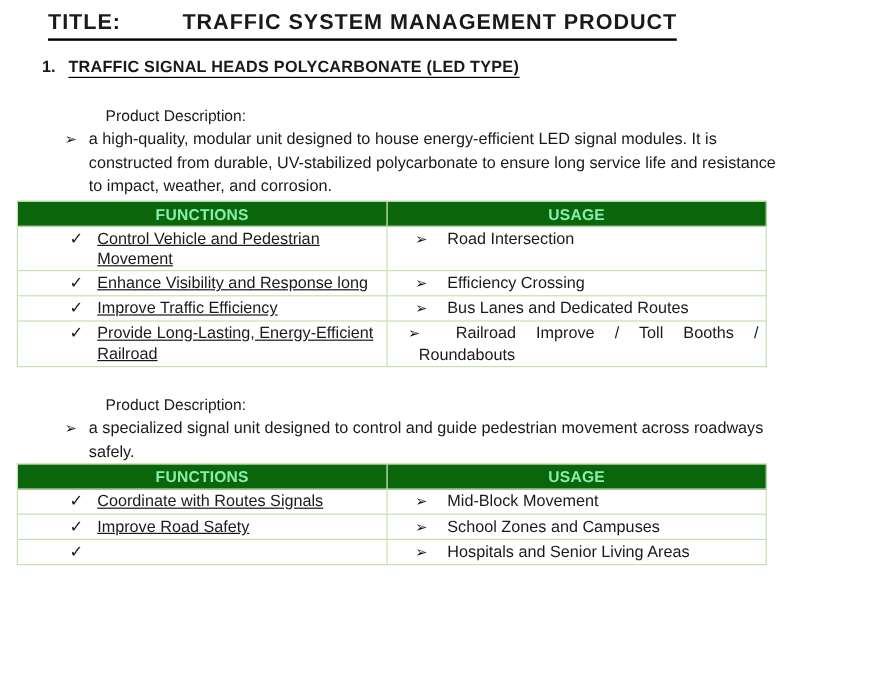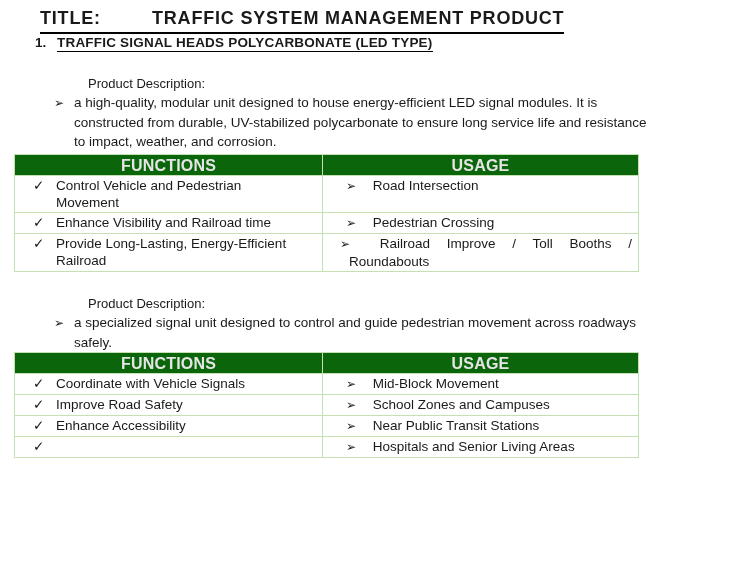--- a/index.html
+++ b/index.html
@@ -34,21 +34,21 @@
   .title-label { display: inline-block; width: 112px; }
 
   
   .section-heading {
     margin-left: 35px;
     font-size: 13.5px;
     font-weight: bold;
     line-height: 17px;
     white-space: nowrap;
   }
-  .section-heading.first { }
+  .section-heading.first { margin-top: 13px; }
   .section-heading.second { margin-top: 21px; }
   .sec-num { display: inline-block; width: 22px; }
   .sec-title { border-bottom: 1.5px solid #000; padding-bottom: 1px; letter-spacing: 0.2px; }
 
   
   .desc-label {
     margin-left: 88px;
     font-size: 13px;
     line-height: 19px;
   }
@@ -80,30 +80,31 @@
     font-size: 13.5px;
   }
   table.spec-table.second { margin-top: 0px; }
   .spec-table th, .spec-table td {
     border: 1px solid var(--table-border, #c5e0b3);
     vertical-align: top;
     line-height: 17px;
   }
   .spec-table th {
     background: var(--header-green, #0b660b);
-    color: #e5e5e5;
+    color: #86efac;
     font-weight: bold;
-    font-size: 16px;
+    font-size: 13px;
     text-align: center;
     padding: 1.5px 2px;
     letter-spacing: 0.2px;
   }
   td.func-cell {
-    padding: 1px 6px 1px 41px;
+    padding: 1px 6px 1px 66px;
     text-indent: -23px;
+    text-decoration: underline;
   }
   td.usage-cell {
     padding: 1px 6px 1px 46px;
     text-indent: -23px;
   }
   td.usage-cell.justified {
     padding-left: 26px;
     text-indent: -9px;
     text-align: justify;
   }
@@ -148,22 +149,26 @@
         <th>USAGE</th>
       </tr>
     </thead>
     <tbody>
         <tr>
           <td class="func-cell"><span class="check-icon">✓</span><span class="cell-text">Control Vehicle and Pedestrian
 Movement</span></td>
           <td class="usage-cell"><span class="arrow-icon">➢</span> <span class="cell-text">Road Intersection</span></td>
         </tr>
         <tr>
-          <td class="func-cell"><span class="check-icon">✓</span><span class="cell-text">Enhance Visibility and Railroad time</span></td>
-          <td class="usage-cell"><span class="arrow-icon">➢</span> <span class="cell-text">Pedestrian Crossing</span></td>
+          <td class="func-cell"><span class="check-icon">✓</span><span class="cell-text">Enhance Visibility and Response long</span></td>
+          <td class="usage-cell"><span class="arrow-icon">➢</span> <span class="cell-text">Efficiency Crossing</span></td>
+        </tr>
+        <tr>
+          <td class="func-cell"><span class="check-icon">✓</span><span class="cell-text">Improve Traffic Efficiency</span></td>
+          <td class="usage-cell"><span class="arrow-icon">➢</span> <span class="cell-text">Bus Lanes and Dedicated Routes</span></td>
         </tr>
         <tr>
           <td class="func-cell"><span class="check-icon">✓</span><span class="cell-text">Provide Long-Lasting, Energy-Efficient
 Railroad</span></td>
           <td class="usage-cell justified"><span class="arrow-icon">➢</span> <span class="cell-text">Railroad Improve / Toll Booths / Roundabouts</span></td>
         </tr>
       </tbody>
   </table>
 
 
@@ -180,31 +185,27 @@
         <col style="width:316px">
       </colgroup>
     <thead>
       <tr>
         <th>FUNCTIONS</th>
         <th>USAGE</th>
       </tr>
     </thead>
     <tbody>
         <tr>
-          <td class="func-cell"><span class="check-icon">✓</span><span class="cell-text">Coordinate with Vehicle Signals</span></td>
+          <td class="func-cell"><span class="check-icon">✓</span><span class="cell-text">Coordinate with Routes Signals</span></td>
           <td class="usage-cell"><span class="arrow-icon">➢</span> <span class="cell-text">Mid-Block Movement</span></td>
         </tr>
         <tr>
           <td class="func-cell"><span class="check-icon">✓</span><span class="cell-text">Improve Road Safety</span></td>
           <td class="usage-cell"><span class="arrow-icon">➢</span> <span class="cell-text">School Zones and Campuses</span></td>
         </tr>
         <tr>
-          <td class="func-cell"><span class="check-icon">✓</span><span class="cell-text">Enhance Accessibility</span></td>
-          <td class="usage-cell"><span class="arrow-icon">➢</span> <span class="cell-text">Near Public Transit Stations</span></td>
-        </tr>
-        <tr>
           <td class="func-cell"><span class="check-icon">✓</span><span class="cell-text"></span></td>
           <td class="usage-cell"><span class="arrow-icon">➢</span> <span class="cell-text">Hospitals and Senior Living Areas</span></td>
         </tr>
       </tbody>
   </table>
 
 </div>
 
 </body></html>

